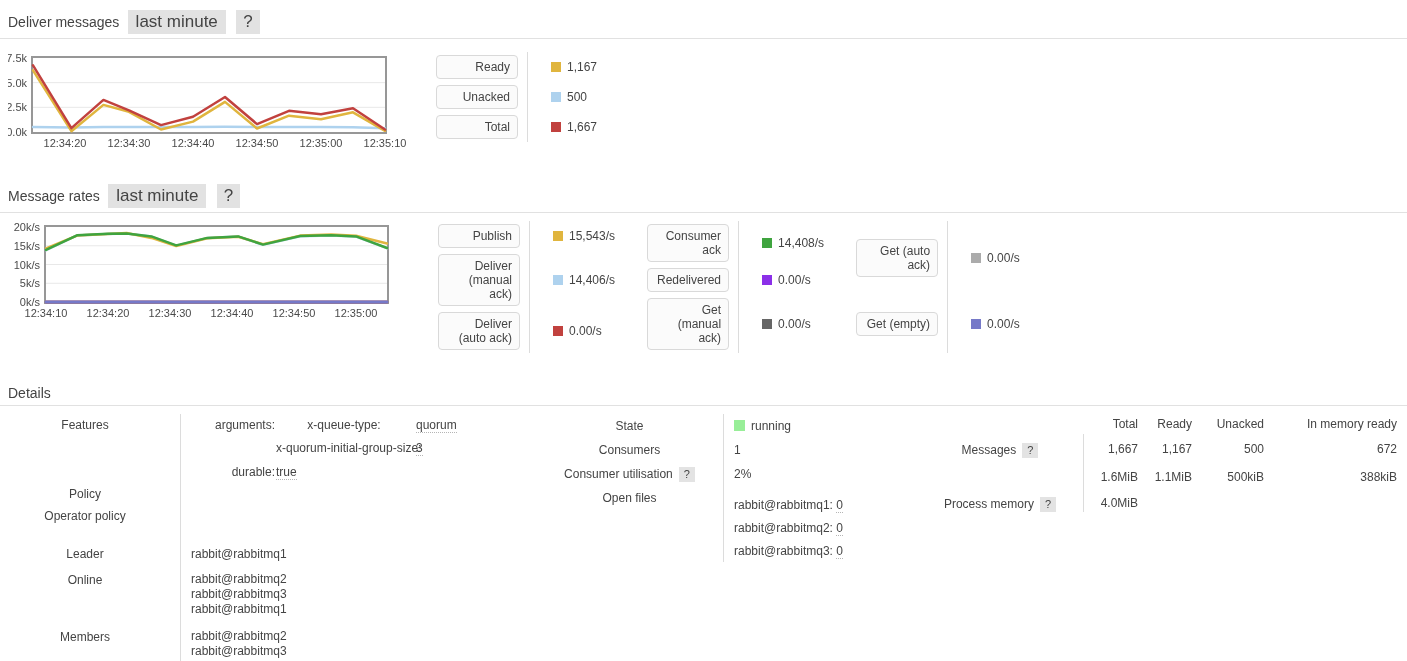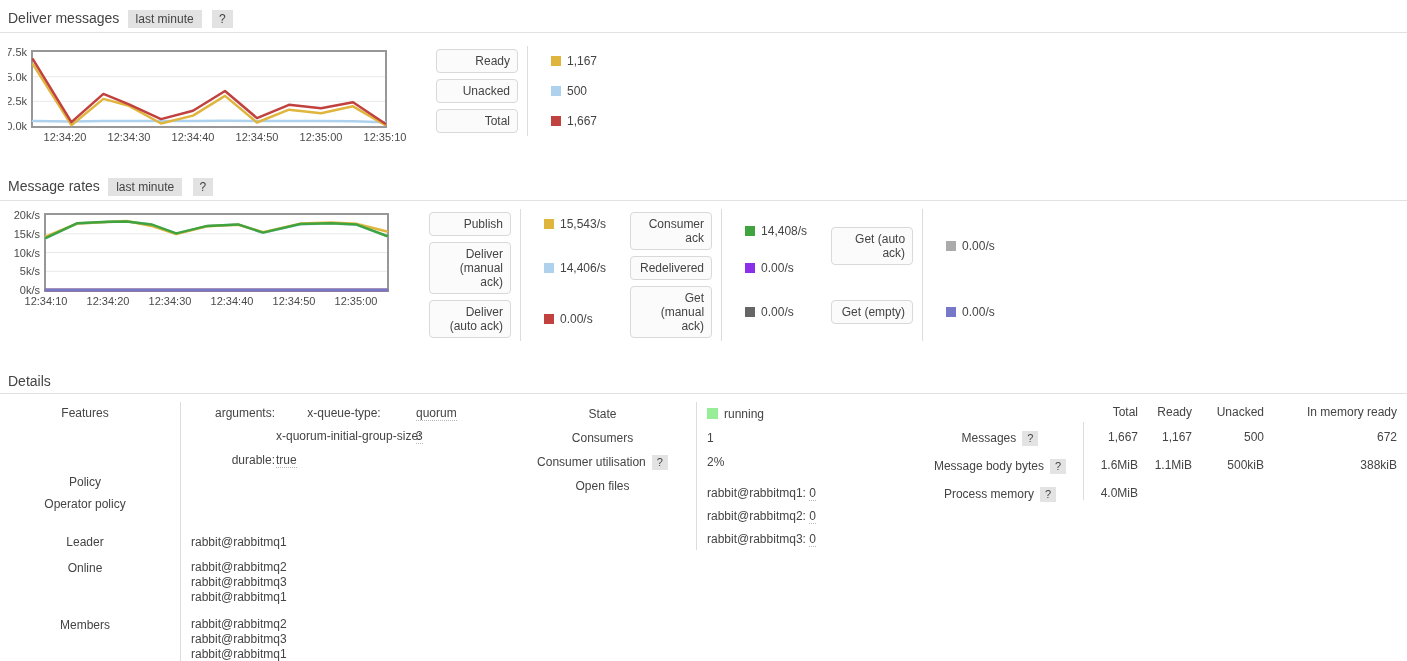--- a/index.html
+++ b/index.html
@@ -6,48 +6,48 @@
   html,body { margin:0; padding:0; }
   body {
     width:1407px; height:661px; overflow:hidden;
     background:#fff; color:#444;
     font-family:"Liberation Sans", sans-serif; font-size:12px;
   }
   .section-header { padding:10px 8px 4px 8px; border-bottom:1px solid #e1e1e1; }
   .section-title { font-size:14px; color:#444; }
   .chip {
     display:inline-block; background:#e2e2e2; color:#444;
-    font-size:12px; padding:2px 8px; margin-left:5px; cursor:pointer;
+    font-size:17px; padding:2px 8px; margin-left:5px; cursor:pointer;
   }
   .chip-help { padding:2px 7px; margin-left:7px; }
   .section-body { display:flex; align-items:flex-start; }
   .s1 .section-body { padding:13px 0 0 8px; }
   .s2 { margin-top:22px; }
   .s2 .section-body { padding:8px 0 0 8px; }
   .s3 { margin-top:25px; }
   svg.chart { display:block; }
   .tick { font-size:11px; fill:#4a4a4a; }
 
   .legend { position:relative; display:grid; grid-template-columns:82px 21px auto; row-gap:6px; align-items:center; margin-top:3px; }
   .legend-divider { position:absolute; left:91px; top:-3px; bottom:-3px; width:1px; background:#dcdcdc; }
   .legend-btn {
     grid-column:1; background:#fbfbfb; border:1px solid #d9d9d9; border-radius:4px;
     padding:4px 7px; text-align:right; font-size:12px; line-height:14px; color:#444;
     font-family:inherit; cursor:pointer;
   }
   .legend-val { grid-column:3; padding-left:12px; display:flex; align-items:center; }
   .swatch { width:10px; height:10px; display:inline-block; margin-right:6px; flex:0 0 10px; }
-  .legend-columns { display:flex; gap:24px; }
+  .legend-columns { display:flex; gap:32px; margin-left:9px; }
   .legend-columns .legend { margin-left:0; }
   .s1 .legend { margin-left:8px; }
 
   .details-body { position:relative; height:287px; margin-top:8px; }
   .dblock { position:absolute; top:0; display:grid; column-gap:10px; align-items:start; }
   .dleft  { left:0;     grid-template-columns:170px 1px auto; }
-  .dmid   { left:519px; grid-template-columns:167px 1px auto; }
+  .dmid   { left:546px; grid-template-columns:167px 1px auto; }
   .dright { left:927px; grid-template-columns:146px 1px 44px 44px 62px 123px; }
   .vdiv { position:absolute; width:1px; background:#dcdcdc; }
   .dlabel { grid-column:1; text-align:center; padding:3px 0; line-height:16px; white-space:nowrap; }
   .dvalue { grid-column:3; padding:3px 0; line-height:16px; }
   .dvalue.vblock { padding-bottom:9px; }
   .dvalue.vblock div { line-height:15px; }
   .dvalue.leader { padding-bottom:7px; }
   .dmid .dlabel, .dmid .dvalue { padding:4px 0; }
   .of-line { line-height:15px; margin-bottom:7px; white-space:nowrap;margin-top:8px; }
   .dotted { border-bottom:1px dotted #b5b5b5; }
@@ -282,23 +282,20 @@
       <div class="dhead" style="grid-column:6">In memory ready</div>
 
       <div class="dlabel">
         <span>Messages</span><span class="chip-sm">?</span>
       </div>
       <div class="dnum" style="grid-column:3">1,667</div>
       <div class="dnum" style="grid-column:4">1,167</div>
       <div class="dnum" style="grid-column:5">500</div>
       <div class="dnum" style="grid-column:6">672</div>
 
-      <div class="dlabel">
-        <span>Message body bytes</span><span class="chip-sm">?</span>
-      </div>
       <div class="dnum" style="grid-column:3">1.6MiB</div>
       <div class="dnum" style="grid-column:4">1.1MiB</div>
       <div class="dnum" style="grid-column:5">500kiB</div>
       <div class="dnum" style="grid-column:6">388kiB</div>
 
       <div class="dlabel">
         <span>Process memory</span><span class="chip-sm">?</span>
       </div>
       <div class="dnum" style="grid-column:3">4.0MiB</div>
       <div class="dnum" style="grid-column:4"></div>

